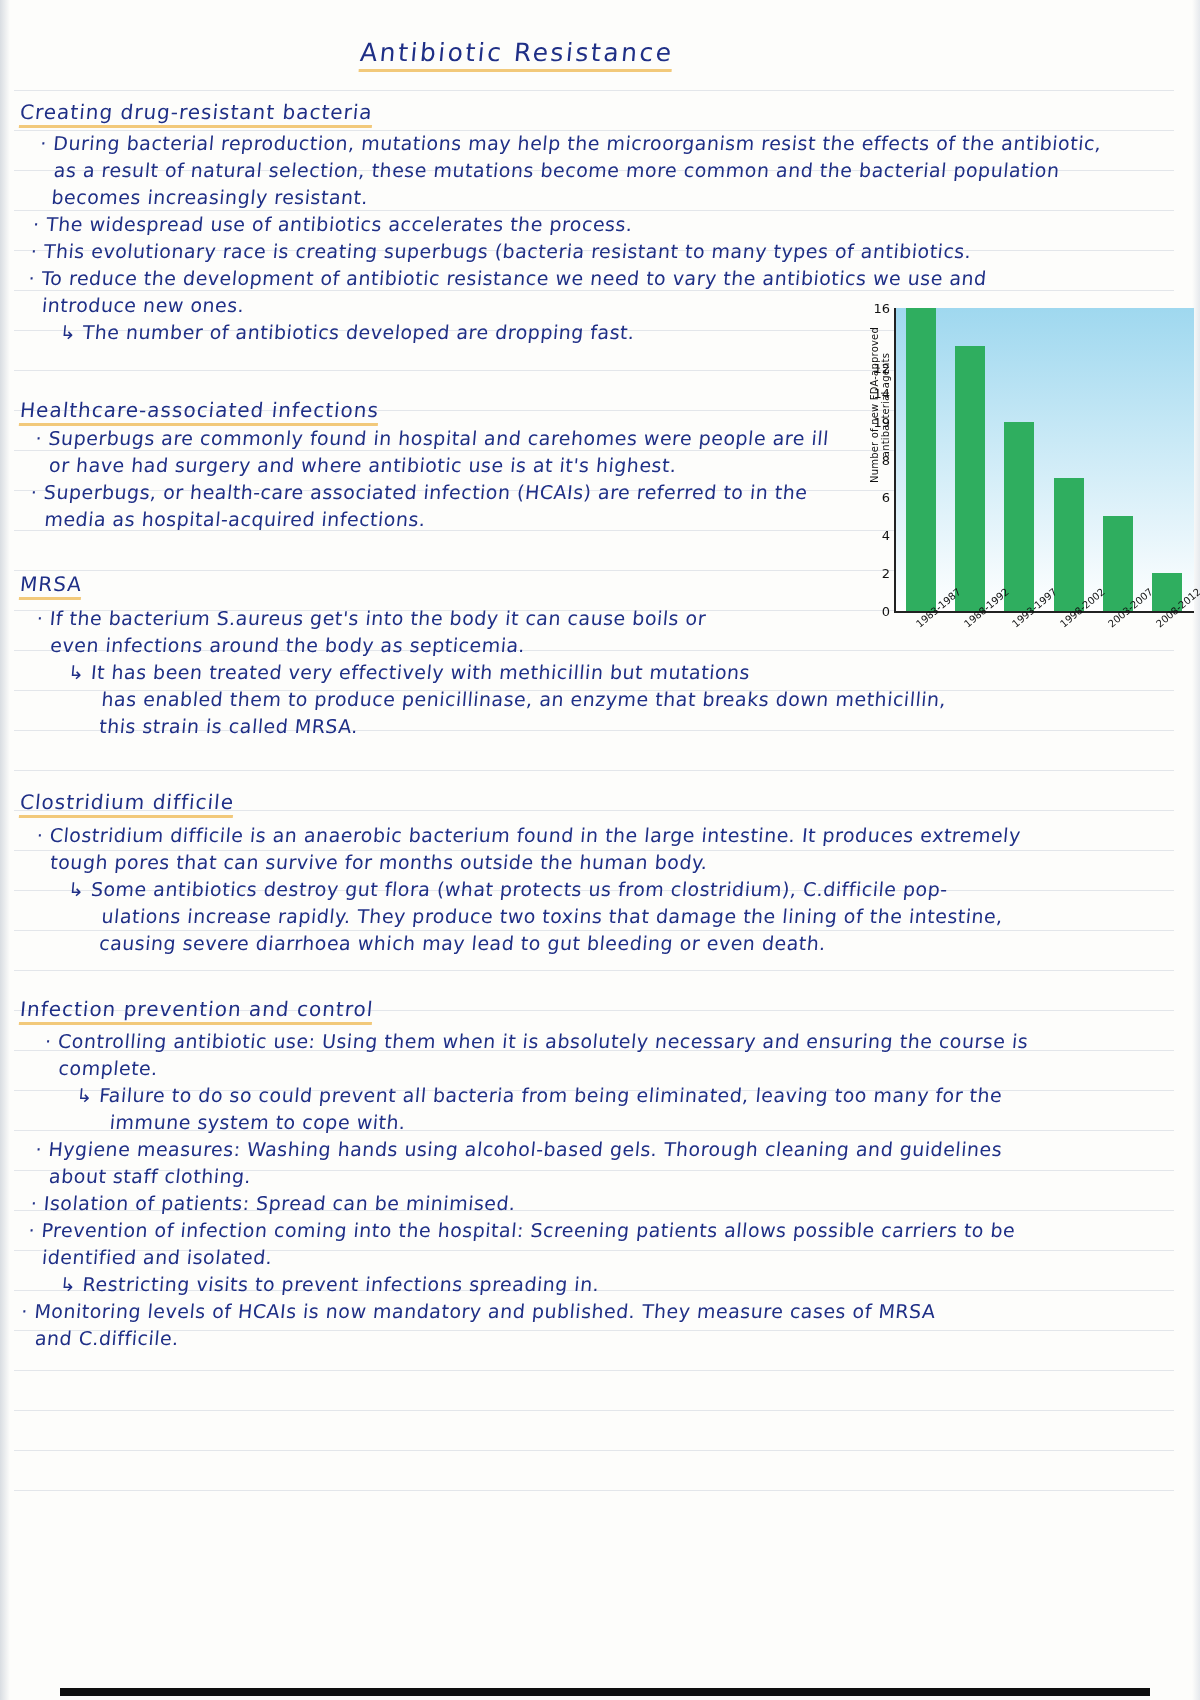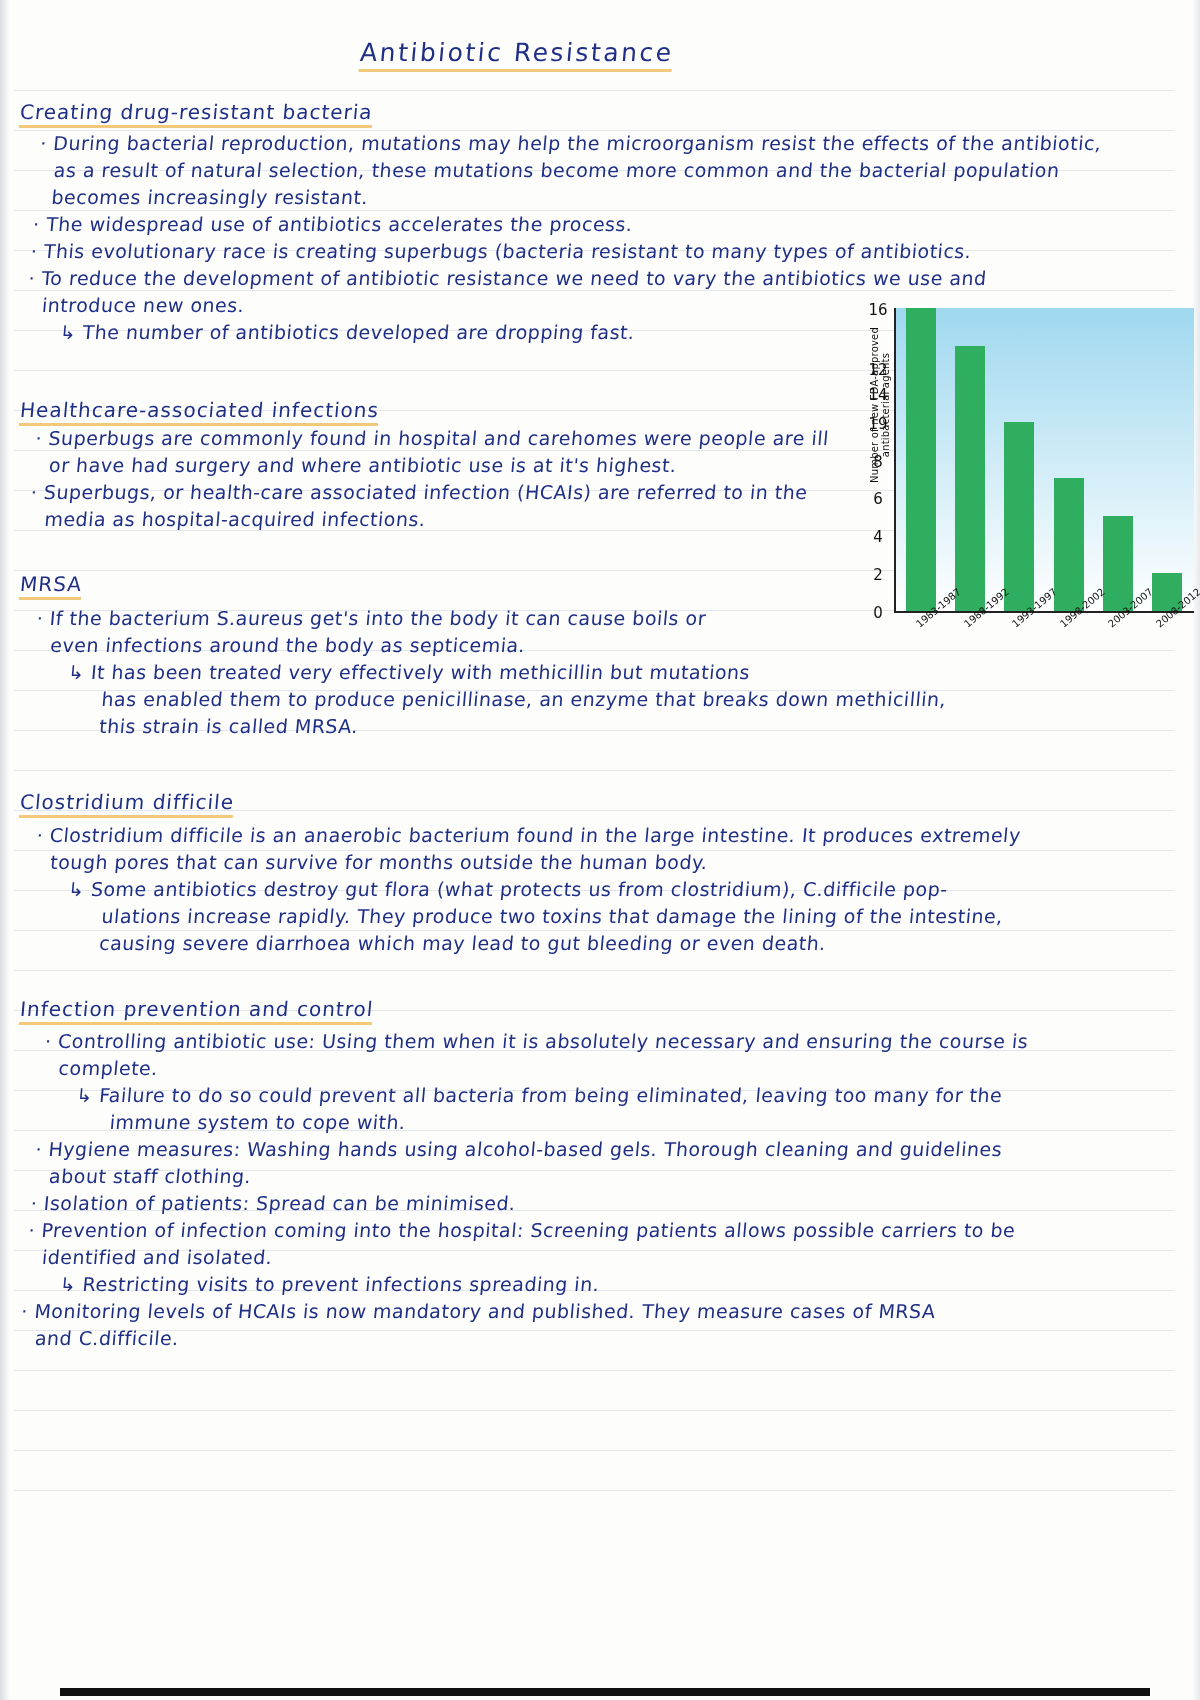--- a/index.html
+++ b/index.html
@@ -146,22 +146,22 @@
     font-size: 10px;
     color: #111;
     transform: rotate(-90deg);
     text-align: center;
     letter-spacing: 0.2px;
   }
   .ytick {
     position: absolute;
     left: 14px;
     width: 24px;
-    text-align: center;
-    font-size: 15px;
+    text-align: right;
+    font-size: 13px;
     color: #111;
   }
   .xtick {
     position: absolute;
     font-size: 10px;
     color: #111;
     transform: rotate(-40deg);
     transform-origin: left top;
     white-space: nowrap;
   }

